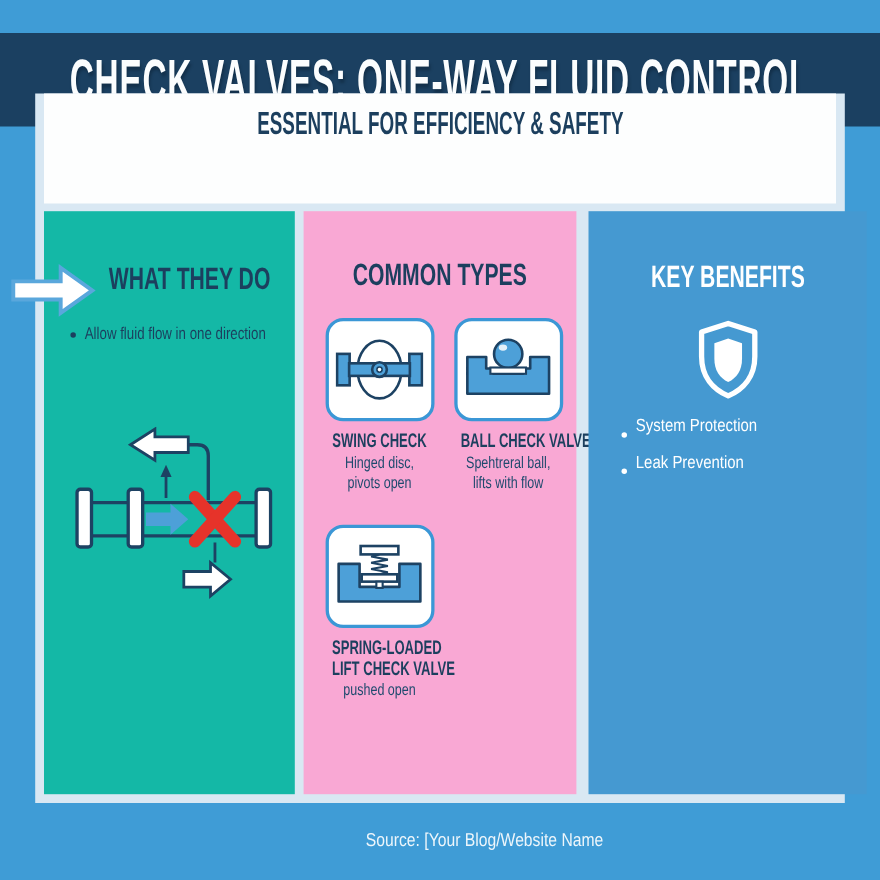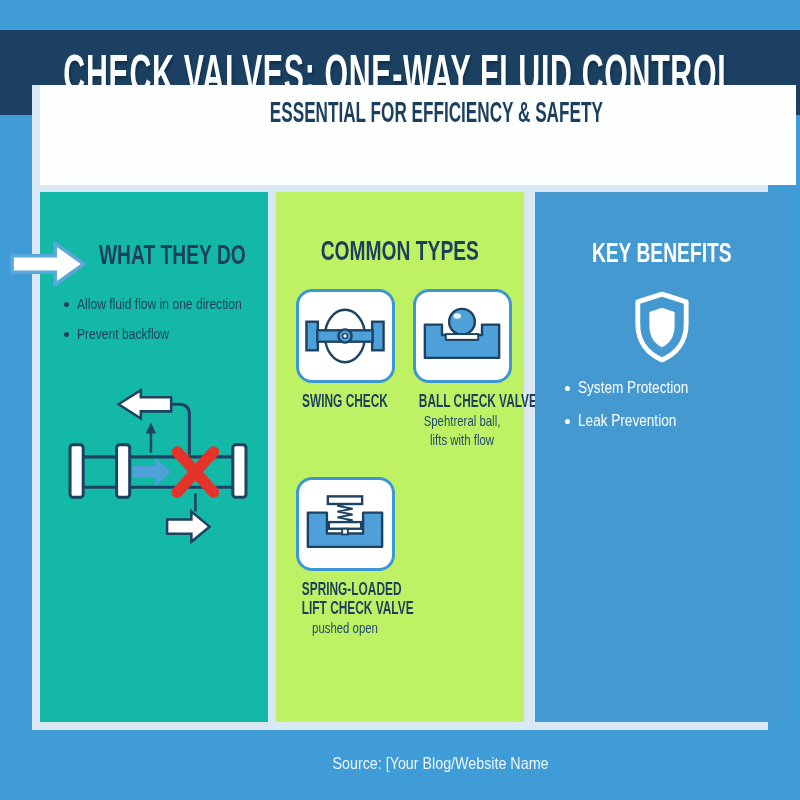--- a/index.html
+++ b/index.html
@@ -10,26 +10,26 @@
   }
   
   .banner{position:absolute;left:0;top:0;width:800px;height:85px;background:#1b4061;
     display:flex;align-items:center;justify-content:center;margin-top:30px;}
   .banner-title{color:#fbfdfe;font-weight:bold;font-size:46px;white-space:nowrap;
     letter-spacing:1px;transform:scale(0.66,1.18);
     text-shadow:2px 3px 3px rgba(5,20,35,0.35);}
   
   .frame{position:absolute;left:32px;top:85px;width:736px;height:645px;background:#d9e8f3;}
   .subtitle-band{position:absolute;left:8px;top:0;width:720px;height:100px;background:#fdfefe;
-    display:flex;justify-content:center;align-items:flex-start;padding-top:0;padding-left:36px;}
+    display:flex;justify-content:center;align-items:flex-start;padding-top:0;}
   .subtitle-text{margin-top:12px;color:#1c3f5e;font-weight:bold;font-size:26px;
     white-space:nowrap;transform:scale(0.66,1.12);}
   .col{position:absolute;top:107px;height:530px;}
   .col1{left:8px;width:228px;background:#14b8a6;}
-  .col2{left:244px;width:248px;background:#bef264;}
+  .col2{left:244px;width:248px;background:#f9a8d4;}
   .col3{left:503px;width:253px;background:#4599d1;}
   .col-heading{position:absolute;width:100%;text-align:center;}
   .col-heading span{display:inline-block;font-weight:bold;font-size:25px;color:#1c3f5e;
     white-space:nowrap;transform:scale(0.77,1.12);}
   
   .wtd-heading{top:48px;left:36px;width:192px;}
   .wtd-arrow{position:absolute;left:-30px;top:46px;width:78px;height:52px;}
   .bullets{position:absolute;left:24px;right:4px;}
   .wtd-bullets{top:102px;}
   .bullet-row{display:flex;gap:8px;margin-bottom:10px;}
@@ -50,21 +50,21 @@
     line-height:19px;white-space:nowrap;transform:scale(0.72,1.08);}
   .card-desc span{display:block;color:#1f4a6e;font-size:15px;line-height:19px;
     white-space:nowrap;transform:scaleX(0.76);}
   
   .kb-heading{top:46px;left:0;}
   .kb-heading span{color:#ffffff;}
   .kb-shield{position:absolute;top:98px;left:50%;transform:translateX(-50%);width:60px;height:74px;}
   .kb-bullets{top:186px;left:30px;}
   .kb-bullets .dot{background:#ffffff;}
   .kb-bullets .bullet-txt{color:#ffffff;font-size:16px;transform:scaleX(0.85);}
-  .kb-bullets .bullet-row{margin-bottom:13px;}
+  .kb-bullets .bullet-row{margin-bottom:13px;align-items:flex-end;}
   
   .footer{position:absolute;left:0;top:754px;width:100%;text-align:center;padding-left:41px;}
   .footer span{display:inline-block;color:#eef6fb;font-size:17px;white-space:nowrap;
     transform:scaleX(0.84);}
 </style>
 </head>
 <body>
 
 <div class="canvas">
 
@@ -82,24 +82,20 @@
       <svg class="wtd-arrow" viewBox="0 0 76 50">
         <polygon points="2,17 44,17 44,5 72,25 44,45 44,33 2,33" fill="#ffffff" stroke="#5aa7dc" stroke-width="3.5" stroke-linejoin="miter"></polygon>
       </svg>
       <div class="col-heading wtd-heading">
         <span>WHAT THEY DO</span>
       </div>
       <div class="bullets wtd-bullets">
         <div class="bullet-row">
           <span class="dot"></span>
           <span class="bullet-txt">Allow fluid flow in one direction</span>
-        </div>
-        <div class="bullet-row">
-          <span class="dot"></span>
-          <span class="bullet-txt">Prevent backflow</span>
         </div>
       </div>
       <svg class="diagram" viewBox="0 0 180 160">
 
         <line x1="17" y1="68" x2="50" y2="68" stroke="#1d4263" stroke-width="3"></line>
         <line x1="17" y1="98" x2="50" y2="98" stroke="#1d4263" stroke-width="3"></line>
         <line x1="63" y1="68" x2="168" y2="68" stroke="#1d4263" stroke-width="3"></line>
         <line x1="63" y1="98" x2="168" y2="98" stroke="#1d4263" stroke-width="3"></line>
         <rect x="4" y="56" width="13" height="52" rx="3" fill="#ffffff" stroke="#1d4263" stroke-width="3"></rect>
         <rect x="50" y="56" width="13" height="52" rx="3" fill="#ffffff" stroke="#1d4263" stroke-width="3"></rect>
@@ -136,20 +132,24 @@
             <rect x="70.5" y="17" width="12" height="30" fill="#4da0d8" stroke="#1d4263" stroke-width="2.5"></rect>
             <ellipse cx="42" cy="32" rx="21" ry="27.5" fill="#ffffff" stroke="#1d4263" stroke-width="2.5"></ellipse>
             <rect x="13" y="26" width="58" height="12" fill="#4da0d8" stroke="#1d4263" stroke-width="2.5"></rect>
             <circle cx="42" cy="32" r="7" fill="#4da0d8" stroke="#1d4263" stroke-width="2.5"></circle>
             <circle cx="42" cy="32" r="2.5" fill="#ffffff" stroke="#1d4263" stroke-width="1.5"></circle>
           </svg>
         </div>
         <div class="card-title">
           <span>SWING CHECK</span>
         </div>
+        <div class="card-desc">
+          <span>Hinged disc,</span>
+          <span>pivots open</span>
+        </div>
       </div>
 
       <div class="card-block cb2">
         <div class="card">
           <svg viewBox="0 0 84 64">
             <path d="M3,20 L21,20 L21,31 L28,31 L28,36 L56,36 L56,31 L63,31 L63,20 L81,20 L81,55 L3,55 Z" fill="#4da0d8" stroke="#1d4263" stroke-width="2.5" stroke-linejoin="round"></path>
             <circle cx="42" cy="17" r="13.5" fill="#4da0d8" stroke="#1d4263" stroke-width="2.5"></circle>
             <ellipse cx="37" cy="11" rx="4" ry="3" fill="rgba(255,255,255,0.85)"></ellipse>
             <rect x="25" y="30" width="34" height="6" fill="#ffffff" stroke="#1d4263" stroke-width="2"></rect>
           </svg>

